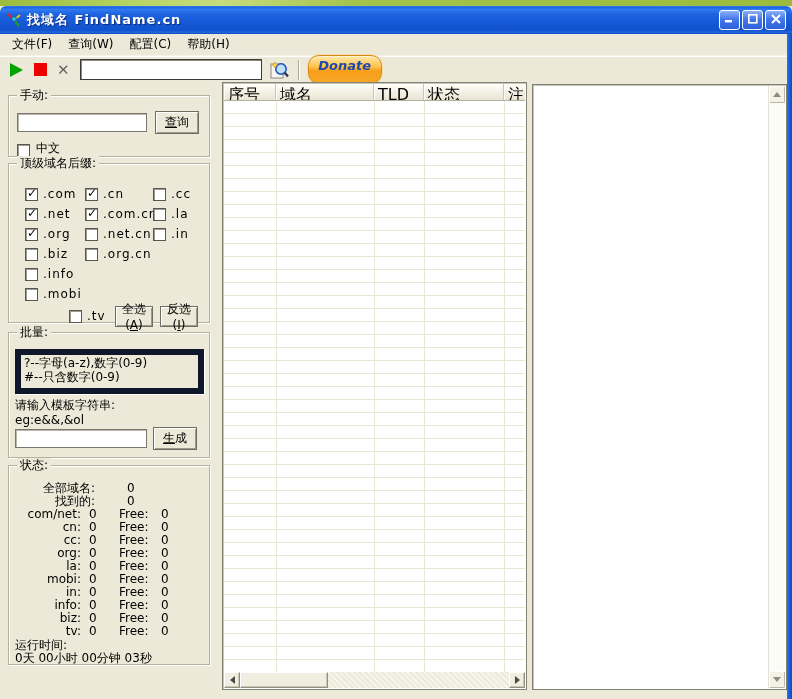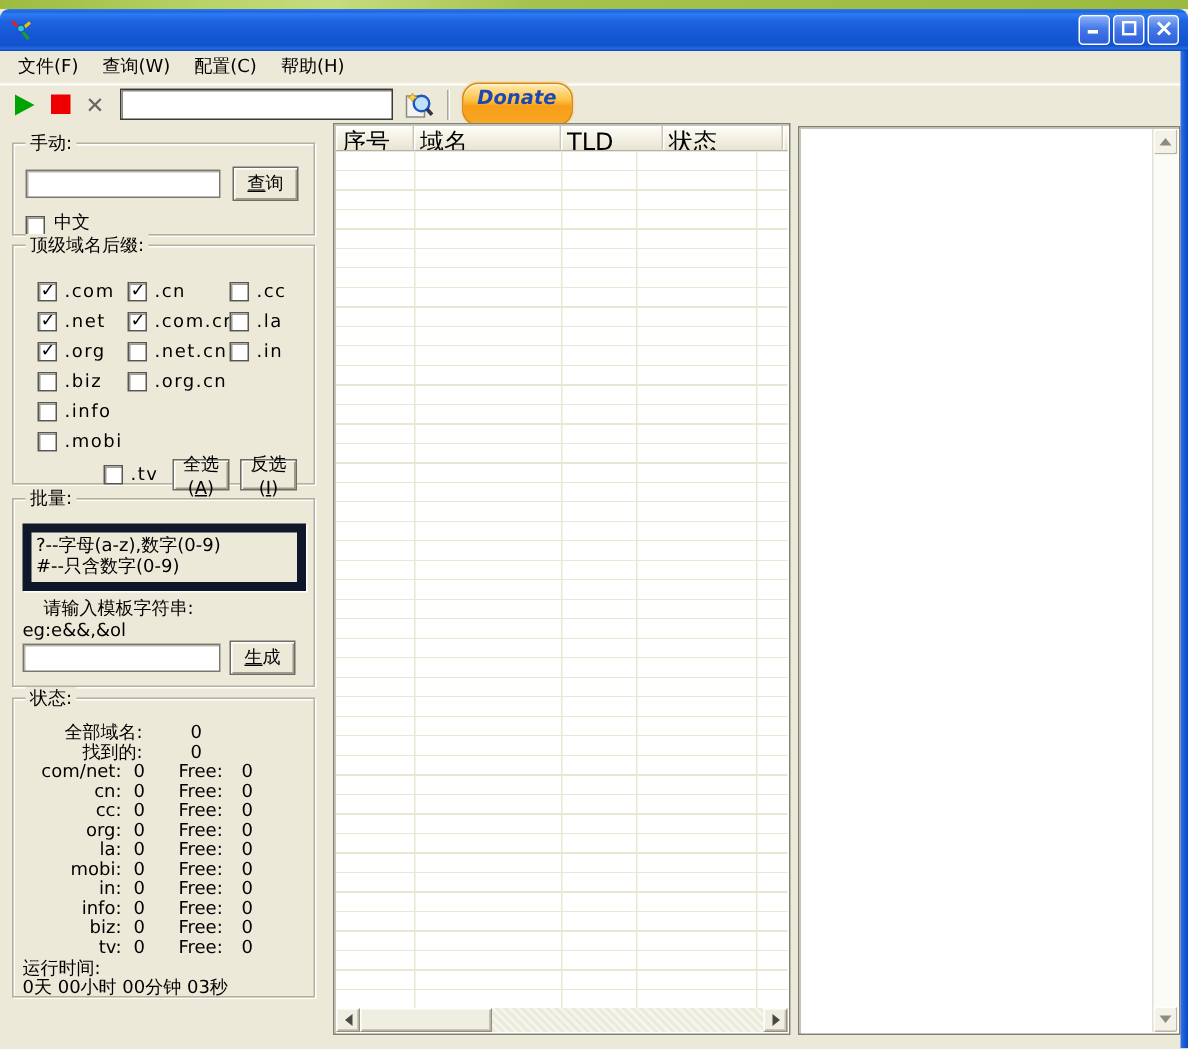--- a/index.html
+++ b/index.html
@@ -76,21 +76,21 @@
   .tld-row { display:flex; height:20px; align-items:center; }
   .tld-slot { display:flex; align-items:center; gap:5px; }
   .tld-slot.s1 { width:60px; } .tld-slot.s2 { width:68px; } .tld-slot.s3 { flex:1; }
   .tld-label { font-size:12px; letter-spacing:1px; }
   .tld-btnrow { display:flex; align-items:center; height:24px;margin-left:44px; }
   .tld-btnrow .tld-slot { width:60px; }
   .sel-btn { width:49px; height:21px; margin-right:7px; }
 
   .batch-help { position:absolute; left:6px; top:16px; width:189px; height:45px;
     border:6px solid #0f172a; box-shadow:1px 1px 0 #fff; padding:1px 3px; line-height:14px; font-size:12px; }
-  .batch-prompt { position:absolute; left:20px; top:64px; font-size:12px; }
+  .batch-prompt { position:absolute; left:6px; top:64px; font-size:12px; }
   .batch-eg { position:absolute; left:6px; top:80px; font-size:12px; }
   .batch-input { position:absolute; left:6px; top:96px; width:132px; height:19px; }
   .batch-gen { position:absolute; left:144px; top:94px; width:44px; height:23px; }
 
   .st-lines { position:absolute; left:6px; top:16px; right:4px; line-height:13px; font-size:12px; }
   .srow { display:flex; height:13px; align-items:center; }
   .srow .lblT { width:80px; text-align:right; }
   .srow .valT { margin-left:32px; }
   .srow .lbl { width:66px; text-align:right; }
   .srow .val { width:30px; margin-left:8px; }
@@ -98,21 +98,21 @@
   .srow .fvl { margin-left:4px; }
   .st-runtime { margin-top:1px; }
 
   
   .listview { position:absolute; left:222px; top:0; width:305px; height:608px;
     background:#fff; border:1px solid #828273; box-shadow:inset 1px 1px 0 #C7C5B8; }
   .lv-header { position:absolute; left:1px; top:1px; right:1px; height:17px; display:flex; overflow:hidden; }
   .lv-hcell { height:17px; background:linear-gradient(180deg,#FEFEF8 0%,#F2EFE1 60%,#E8E4D3 100%);
     border-right:1px solid #C9C5B4; border-bottom:1px solid #B5B1A0;
     box-shadow:inset 1px 1px 0 #fff; padding:1px 4px; font-size:16px; flex:none; white-space:nowrap; overflow:hidden; }
-  .w0{width:52px}.w1{width:98px}.w2{width:68px}.w3{width:80px}.w4{width:60px}
+  .w0{width:52px}.w1{width:98px}.w2{width:50px}.w3{width:80px}.w4{width:60px}
   .lv-hfill { flex:1; background:linear-gradient(180deg,#FEFEF8 0%,#F2EFE1 60%,#E8E4D3 100%);
     border-bottom:1px solid #B5B1A0; box-shadow:inset 1px 1px 0 #fff; }
   .lv-body { position:absolute; left:1px; top:18px; right:1px; bottom:17px; overflow:hidden;
     background:repeating-linear-gradient(180deg, #fff 0px, #fff 12px, #E9E6D4 12px, #E9E6D4 13px); }
   .vline { position:absolute; top:0; bottom:0; width:1px; background:#E9E6D4; }
 
   
   .hscroll { position:absolute; left:1px; right:1px; bottom:1px; height:16px; display:flex;
     background:repeating-linear-gradient(45deg,#F6F5EC 0 2px,#ECEADB 2px 4px); }
   .sb-btn { width:16px; height:16px; background:#F0EEE1; border:1px solid #fff;
@@ -147,20 +147,21 @@
   <div class="desktop"></div>
 
   <div class="titlebar">
     <svg width="16" height="16" viewBox="0 0 16 16">
       <line x1="8" y1="8" x2="2" y2="2" stroke="#E02020" stroke-width="2"></line>
       <line x1="8" y1="8" x2="14" y2="3" stroke="#F0C000" stroke-width="2"></line>
       <line x1="8" y1="8" x2="3" y2="14" stroke="#2050E0" stroke-width="2"></line>
       <line x1="8" y1="8" x2="13" y2="14" stroke="#20A020" stroke-width="2"></line>
       <circle cx="8" cy="7" r="2.4" fill="#30C0E8" stroke="#1060A0"></circle>
     </svg>
+    <span class="title-text">找域名 FindName.cn</span>
     <div class="win-btns">
       <div class="win-btn">
         <svg width="9" height="9" viewBox="0 0 9 9">
             <rect x="0" y="6" width="7" height="2.4" fill="#fff"></rect>
           </svg>
       </div>
       <div class="win-btn">
         <svg width="10" height="10" viewBox="0 0 10 10">
             <rect x="0.8" y="0.8" width="8" height="8" fill="none" stroke="#fff" stroke-width="1.6"></rect>
           </svg>

